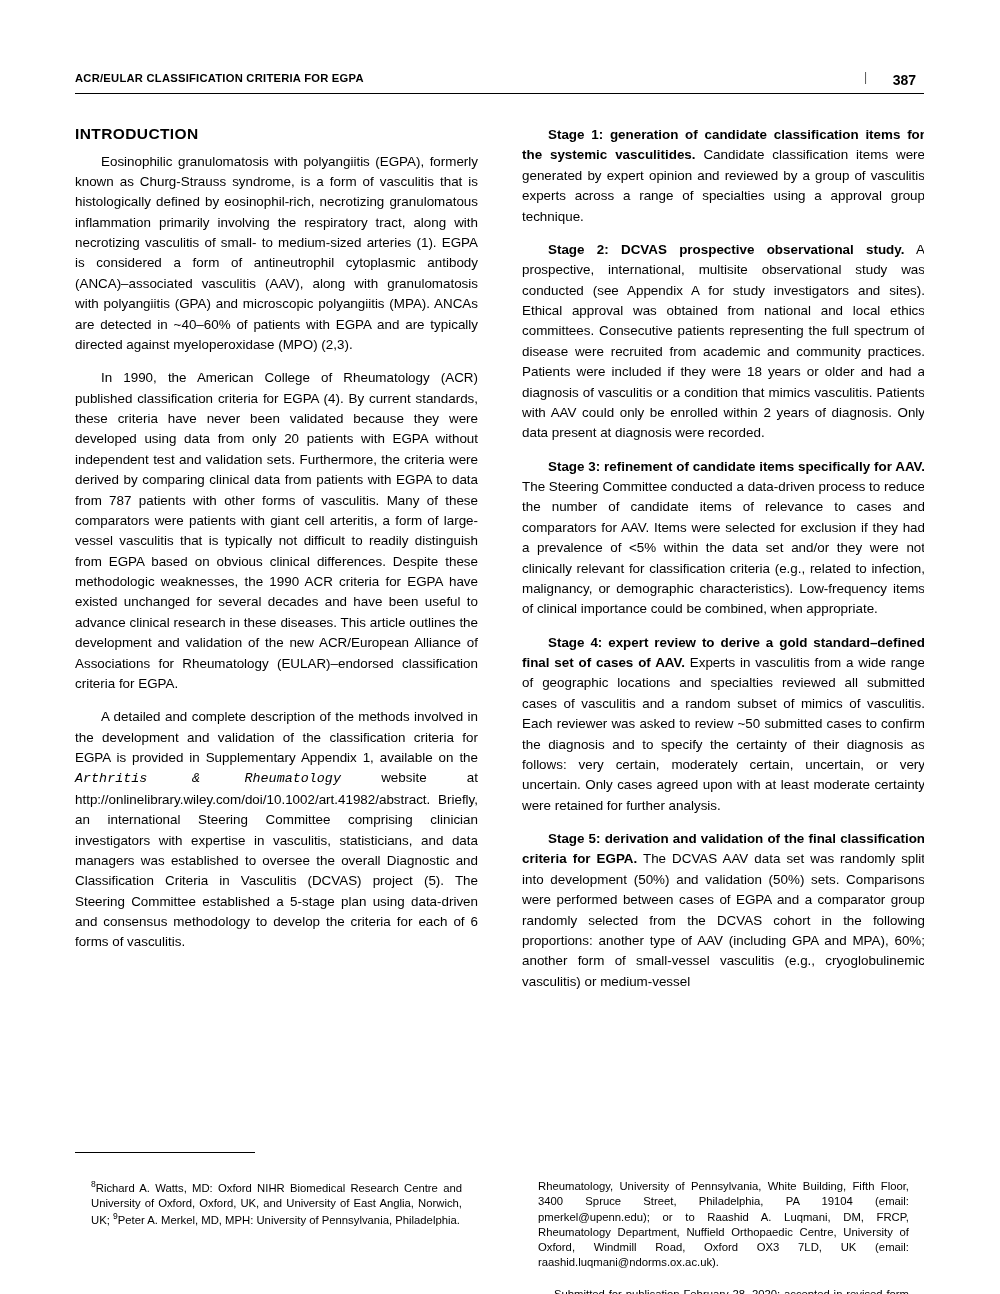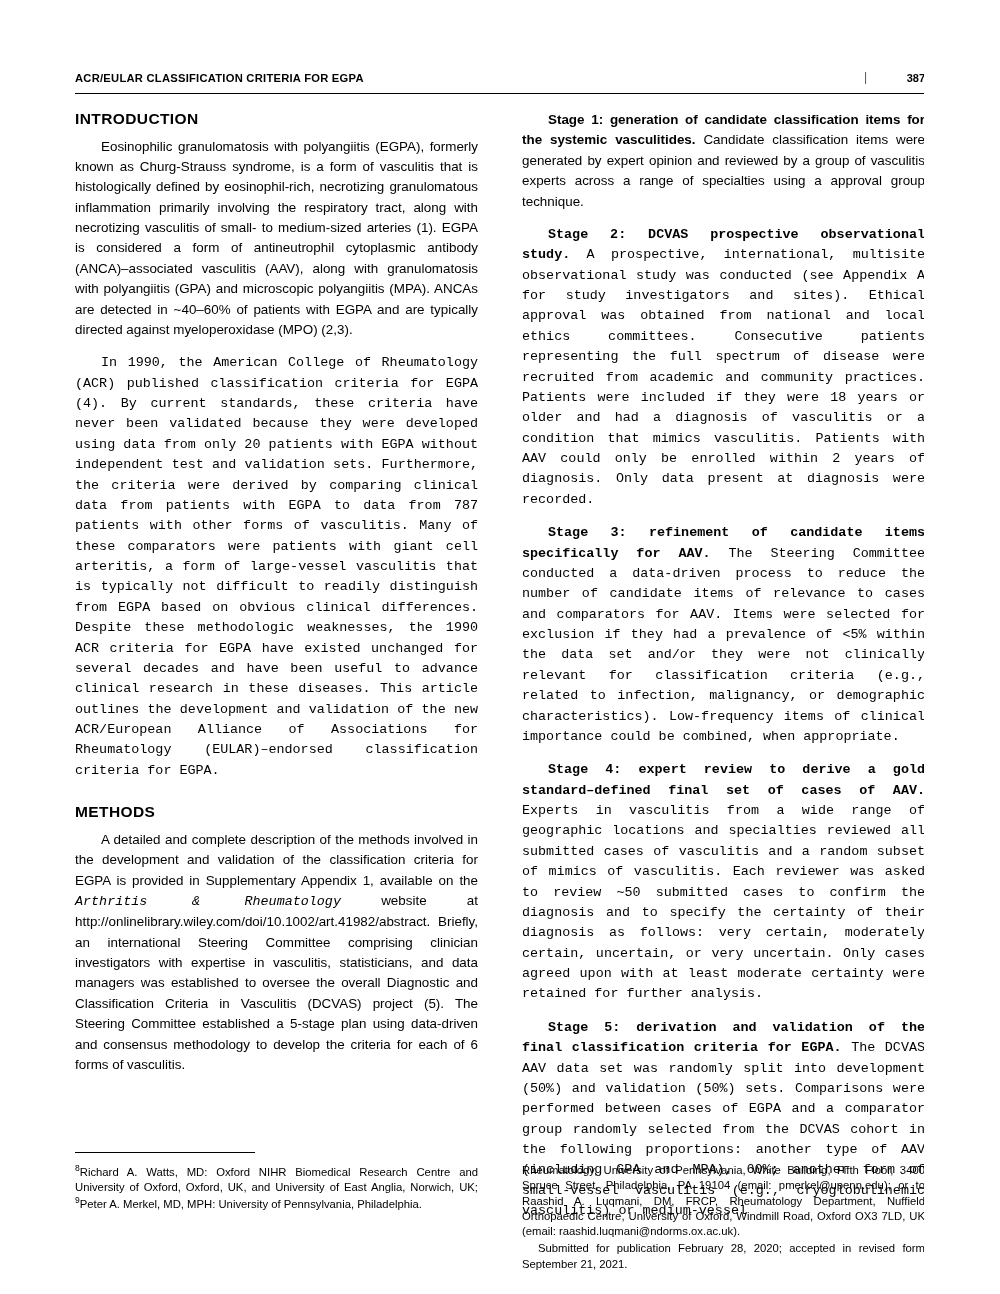--- a/index.html
+++ b/index.html
@@ -48,31 +48,31 @@
   }
   .running-head .rh-sep {
     position: absolute;
     right: 58px;
     top: -2px;
     font-size: 12px;
     color: #555;
   }
   .running-head .rh-page {
     position: absolute;
-    right: 0;
+    right: 9px;
     top: 0;
-    font-size: 11px;
+    font-size: 14px;
     font-weight: bold;
   }
 
   
   .columns {
     position: absolute;
     left: 75px;
-    top: 110px;
+    top: 125px;
     width: 850px;
     display: flex;
     gap: 44px;
   }
   .col {
     width: 403px;
   }
   h2.section-head {
     font-size: 15.5px;
     font-weight: bold;
@@ -89,21 +89,20 @@
     line-height: 1.52;
     text-align: justify;
     text-justify: inter-word;
     hyphens: none;
   }
   p.body.indent {
     text-indent: 26px;
   }
   p.body + p.body {
     margin-top: 13px;
-    font-family: Liberation Mono, monospace;
   }
   .stage-lead {
     font-weight: bold;
     margin-top: 35px;
   }
   .ital {
     font-style: italic;
     font-family: Liberation Mono, monospace;
   }
 
@@ -121,21 +120,21 @@
     left: 75px;
     top: 1163px;
     width: 850px;
     display: flex;
     gap: 44px;
   }
   .footnotes .col {
     width: 403px;
   }
   p.fn {
-    margin: 0;
+    margin: 16px;
     font-size: 11.3px;
     line-height: 1.35;
     text-align: justify;
   }
   p.fn + p.fn {
     margin-top: 2px;
   }
   p.fn.indent {
     text-indent: 16px;
   }
@@ -156,21 +155,20 @@
     <div class="rh-rule"></div>
   </div>
 
   <div class="columns">
 
     <div class="col">
       <h2 class="section-head">INTRODUCTION</h2>
       <p class="body indent">Eosinophilic granulomatosis with polyangiitis (EGPA), formerly known as Churg-Strauss syndrome, is a form of vasculitis that is histologically defined by eosinophil-rich, necrotizing granulomatous inflammation primarily involving the respiratory tract, along with necrotizing vasculitis of small- to medium-sized arteries (1). EGPA is considered a form of antineutrophil cytoplasmic antibody (ANCA)–associated vasculitis (AAV), along with granulomatosis with polyangiitis (GPA) and microscopic polyangiitis (MPA). ANCAs are detected in ~40–60% of patients with EGPA and are typically directed against myeloperoxidase (MPO) (2,3).</p>
       <p class="body indent">In 1990, the American College of Rheumatology (ACR) published classification criteria for EGPA (4). By current standards, these criteria have never been validated because they were developed using data from only 20 patients with EGPA without independent test and validation sets. Furthermore, the criteria were derived by comparing clinical data from patients with EGPA to data from 787 patients with other forms of vasculitis. Many of these comparators were patients with giant cell arteritis, a form of large-vessel vasculitis that is typically not difficult to readily distinguish from EGPA based on obvious clinical differences. Despite these methodologic weaknesses, the 1990 ACR criteria for EGPA have existed unchanged for several decades and have been useful to advance clinical research in these diseases. This article outlines the development and validation of the new ACR/European Alliance of Associations for Rheumatology (EULAR)–endorsed classification criteria for EGPA.</p>
 
-      <h2 class="section-head spaced-top">METHODS</h2>
       <p class="body indent"><span>A detailed and complete description of the methods involved in the development and validation of the classification criteria for EGPA is provided in Supplementary Appendix 1, available on the </span><span class="ital">Arthritis &amp; Rheumatology</span><span> website at http://onlinelibrary.wiley.com/doi/10.1002/art.41982/abstract. Briefly, an international Steering Committee comprising clinician investigators with expertise in vasculitis, statisticians, and data managers was established to oversee the overall Diagnostic and Classification Criteria in Vasculitis (DCVAS) project (5). The Steering Committee established a 5-stage plan using data-driven and consensus methodology to develop the criteria for each of 6 forms of vasculitis.</span></p>
     </div>
 
     <div class="col">
       <p class="body indent"><span class="stage-lead">Stage 1: generation of candidate classification items for the systemic vasculitides.</span><span> Candidate classification items were generated by expert opinion and reviewed by a group of vasculitis experts across a range of specialties using a approval group technique.</span></p>
 
       <p class="body indent"><span class="stage-lead">Stage 2: DCVAS prospective observational study.</span><span> A prospective, international, multisite observational study was conducted (see Appendix A for study investigators and sites). Ethical approval was obtained from national and local ethics committees. Consecutive patients representing the full spectrum of disease were recruited from academic and community practices. Patients were included if they were 18 years or older and had a diagnosis of vasculitis or a condition that mimics vasculitis. Patients with AAV could only be enrolled within 2 years of diagnosis. Only data present at diagnosis were recorded.</span></p>
 
       <p class="body indent"><span class="stage-lead">Stage 3: refinement of candidate items specifically for AAV.</span><span> The Steering Committee conducted a data-driven process to reduce the number of candidate items of relevance to cases and comparators for AAV. Items were selected for exclusion if they had a prevalence of &lt;5% within the data set and/or they were not clinically relevant for classification criteria (e.g., related to infection, malignancy, or demographic characteristics). Low-frequency items of clinical importance could be combined, when appropriate.</span></p>
 

